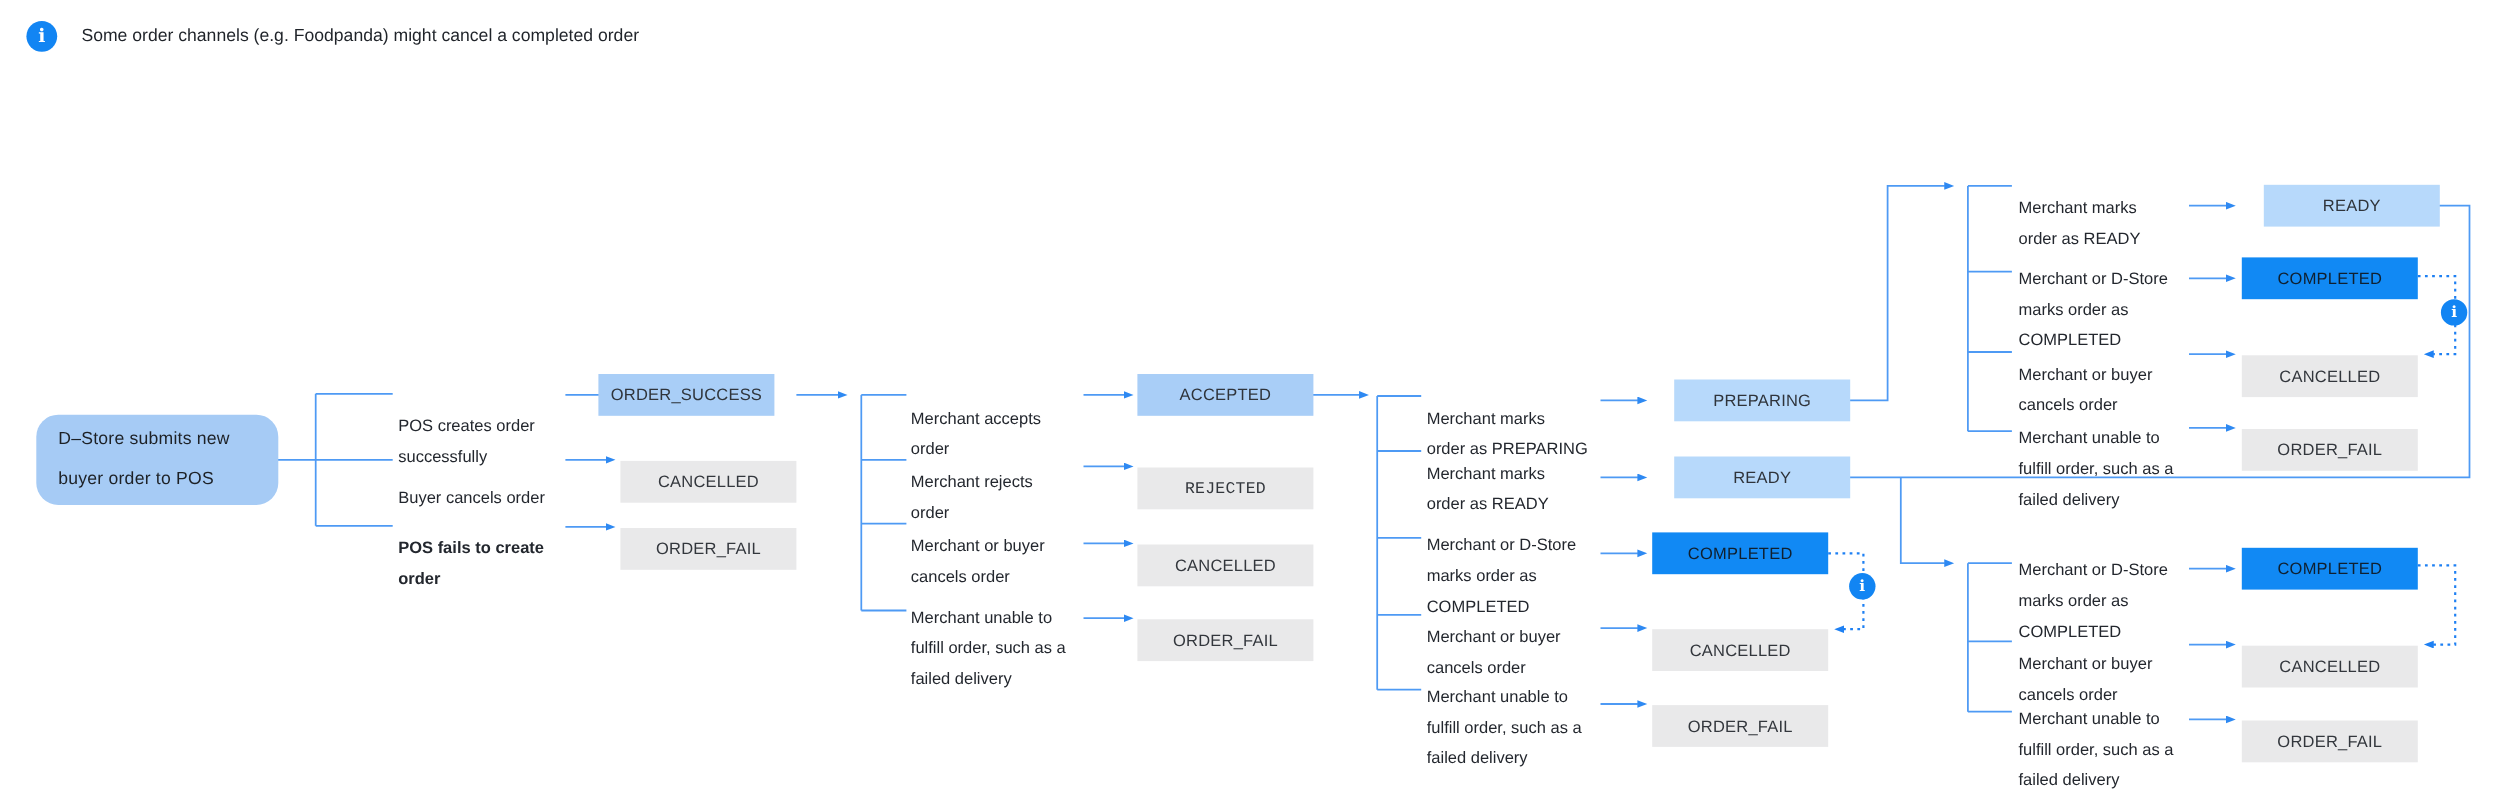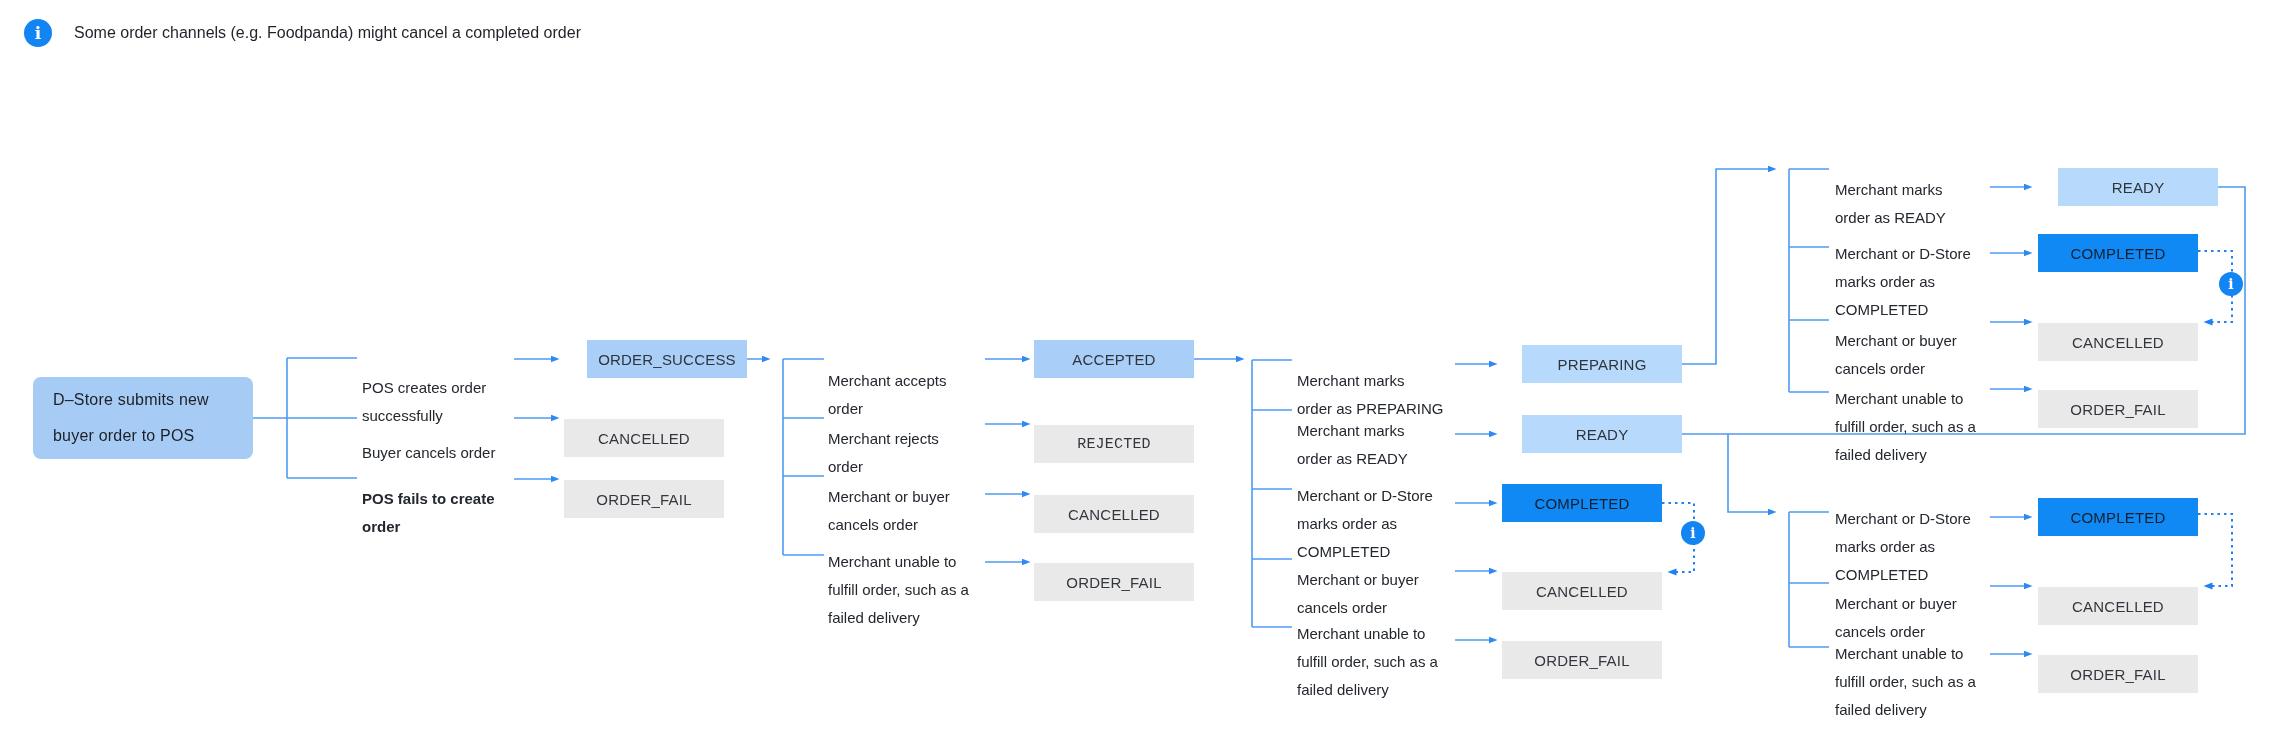--- a/index.html
+++ b/index.html
@@ -10,21 +10,21 @@
   .note-icon{width:28px;height:28px;border-radius:50%;background:#1285f3;color:#fff;
              display:flex;align-items:center;justify-content:center;
              font-size:17px;font-weight:bold;font-family:"DejaVu Serif", serif;}
   .note-text{font-size:16px;color:#1f2329;white-space:nowrap;}
   .state-box{position:absolute;width:160px;height:38px;display:flex;align-items:center;justify-content:center;
              font-size:15px;letter-spacing:.2px;color:#2f343b;z-index:2;white-space:pre-line;}
   .v-blue{background:#a9cef7;}
   .v-bluelight{background:#b7d9fb;margin-left:20px;}
   .v-gray{background:#e9e9ea;color:#33373d;margin-top:20px;}
   .v-primary{background:#1189f4;color:#10202f;}
-  .root-box{width:220px;height:82px;border-radius:8px;background:#a6cbf5;
+  .root-box{width:220px;height:82px;border-radius:20px;background:#a6cbf5;
             justify-content:flex-start;padding-left:20px;box-sizing:border-box;
             font-size:16px;line-height:36px;color:#1d2126;}
   .flow-label{position:absolute;width:172px;font-size:15px;line-height:28px;color:#23272e;
               white-space:pre-line;z-index:2;margin-top:35px;}
   .info-badge{position:absolute;width:24px;height:24px;border-radius:50%;background:#1285f3;color:#fff;
               display:flex;align-items:center;justify-content:center;font-size:14px;font-weight:bold;
               font-family:"DejaVu Serif", serif;z-index:4;}
 </style>
 </head>
 <body>
@@ -136,21 +136,21 @@
 
   <div class="state-box root-box" style="left:33px;top:377px;">D–Store submits new
 buyer order to POS</div>
 
   <div class="flow-label" style="left:362px;top:339px;">POS creates order
 successfully</div>
   <div class="flow-label" style="left:362px;top:404px;">Buyer cancels order</div>
   <div class="flow-label" style="left:362px;top:450px;font-weight:bold;">POS fails to create
 order</div>
 
-  <div class="state-box v-blue" style="left:587px;top:340px;">ORDER_SUCCESS</div>
+  <div class="state-box v-blue" style="left:544px;top:340px;">ORDER_SUCCESS</div>
   <div class="state-box v-gray" style="left:564px;top:399px;">CANCELLED</div>
   <div class="state-box v-gray" style="left:564px;top:460px;">ORDER_FAIL</div>
 
   <div class="flow-label" style="left:828px;top:332px;">Merchant accepts
 order</div>
   <div class="flow-label" style="left:828px;top:390px;">Merchant rejects
 order</div>
   <div class="flow-label" style="left:828px;top:448px;">Merchant or buyer
 cancels order</div>
   <div class="flow-label" style="left:828px;top:513px;">Merchant unable to

